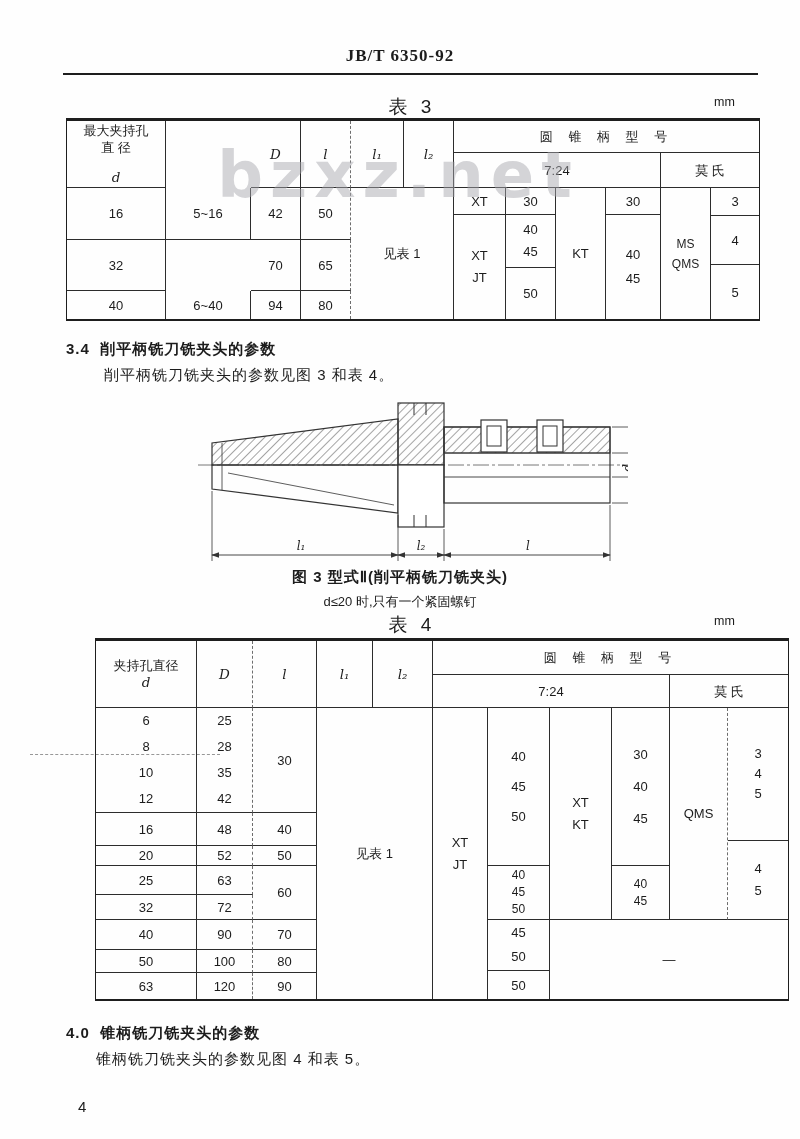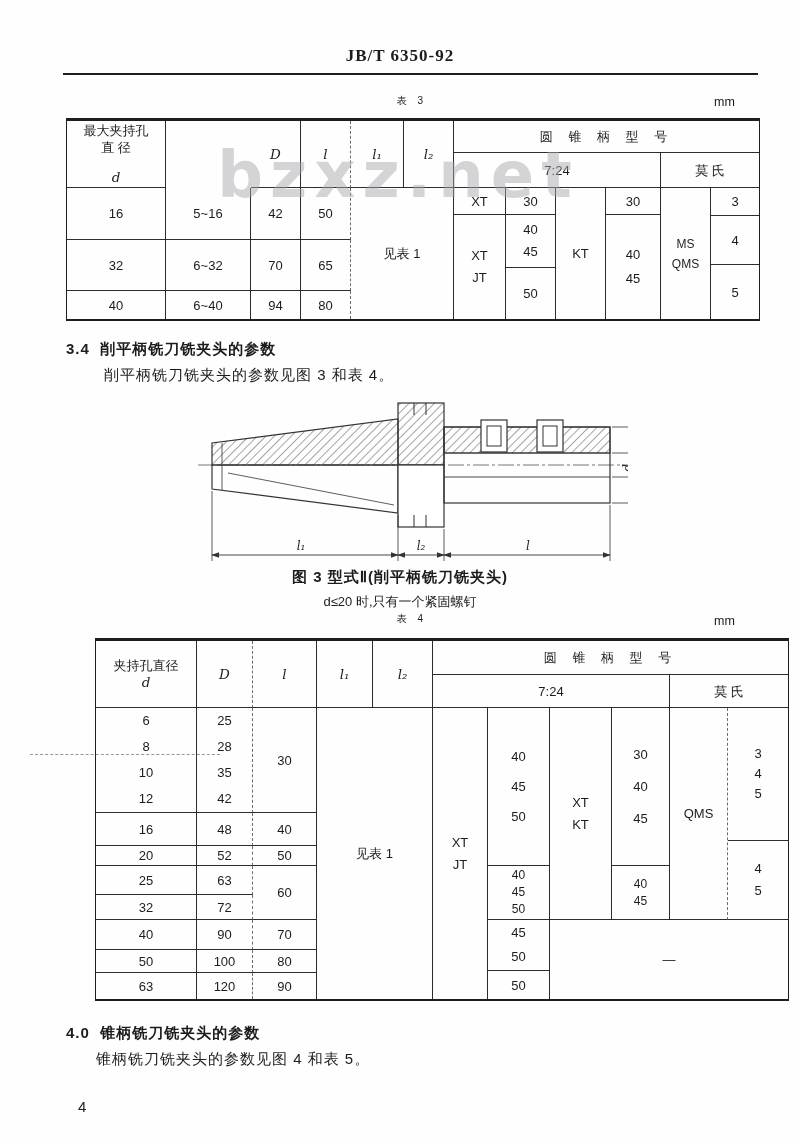--- a/index.html
+++ b/index.html
@@ -4,21 +4,21 @@
 <style>
   html,body{margin:0;padding:0;}
   body{
     width:800px;height:1139px;position:relative;background:#fefefe;
     font-family:"Liberation Sans",sans-serif;color:#1c1c1c;overflow:hidden;
   }
   .abs{position:absolute;}
   .doc-num{left:0;top:46px;width:800px;text-align:center;
     font-family:"Liberation Serif",serif;font-weight:bold;font-size:17px;letter-spacing:1px;}
   .rule{left:63px;top:73px;width:695px;height:2px;background:#1d1d1d;}
-  .tbl-title{text-align:center;font-size:10px;letter-spacing:4px;}
+  .tbl-title{text-align:center;font-size:19px;letter-spacing:4px;}
   .unit{font-size:12.5px;}
   .watermark{left:163px;top:138px;width:470px;text-align:center;
     font-size:64px;font-weight:bold;letter-spacing:7px;color:rgba(168,168,173,0.48);
     z-index:6;pointer-events:none;font-family:"DejaVu Sans",sans-serif;}
   .artifact-dash{left:30px;top:754px;width:190px;height:0;border-top:1px dashed #979797;}
   .tbl{position:absolute;border:solid #1e1e1e;border-width:3px 1px 2.5px 1px;box-sizing:content-box;}
   .c{position:absolute;display:flex;align-items:center;justify-content:center;
      white-space:pre-line;text-align:center;font-size:13px;line-height:17px;
      box-sizing:border-box;color:#1c1c1c;}
   .col{flex-direction:column;}
@@ -61,21 +61,20 @@
   <div class="c var bR bB" style="left:284px;top:0;width:53px;height:67px;">l₁</div>
   <div class="c var bR bB" style="left:337px;top:0;width:50px;height:67px;">l₂</div>
   <div class="c bB sp" style="left:387px;top:0;width:305px;height:32px;">圆 锥 柄 型 号</div>
   <div class="c bR bB" style="left:387px;top:32px;width:207px;height:35px;">7:24</div>
   <div class="c bB" style="left:594px;top:32px;width:98px;height:35px;">莫  氏</div>
 
   <div class="c bR bB" style="left:0;top:67px;width:99px;height:52px;">16</div>
   <div class="c bR bB" style="left:0;top:119px;width:99px;height:51px;">32</div>
   <div class="c bR" style="left:0;top:170px;width:99px;height:28px;">40</div>
   <div class="c bR bB" style="left:99px;top:67px;width:85px;height:52px;">5~16</div>
-  <div class="c bR bB" style="left:99px;top:119px;width:85px;height:51px;">6~32</div>
   <div class="c bR" style="left:99px;top:170px;width:85px;height:28px;">6~40</div>
   <div class="c bR bB" style="left:184px;top:67px;width:50px;height:52px;">42</div>
   <div class="c bR bB" style="left:184px;top:119px;width:50px;height:51px;">70</div>
   <div class="c bR" style="left:184px;top:170px;width:50px;height:28px;">94</div>
   <div class="c bRd bB" style="left:234px;top:67px;width:50px;height:52px;">50</div>
   <div class="c bRd bB" style="left:234px;top:119px;width:50px;height:51px;">65</div>
   <div class="c bRd" style="left:234px;top:170px;width:50px;height:28px;">80</div>
   <div class="c bR" style="left:284px;top:67px;width:103px;height:131px;">见表 1</div>
 
   <div class="c bR bB" style="left:387px;top:67px;width:52px;height:27px;">XT</div>

